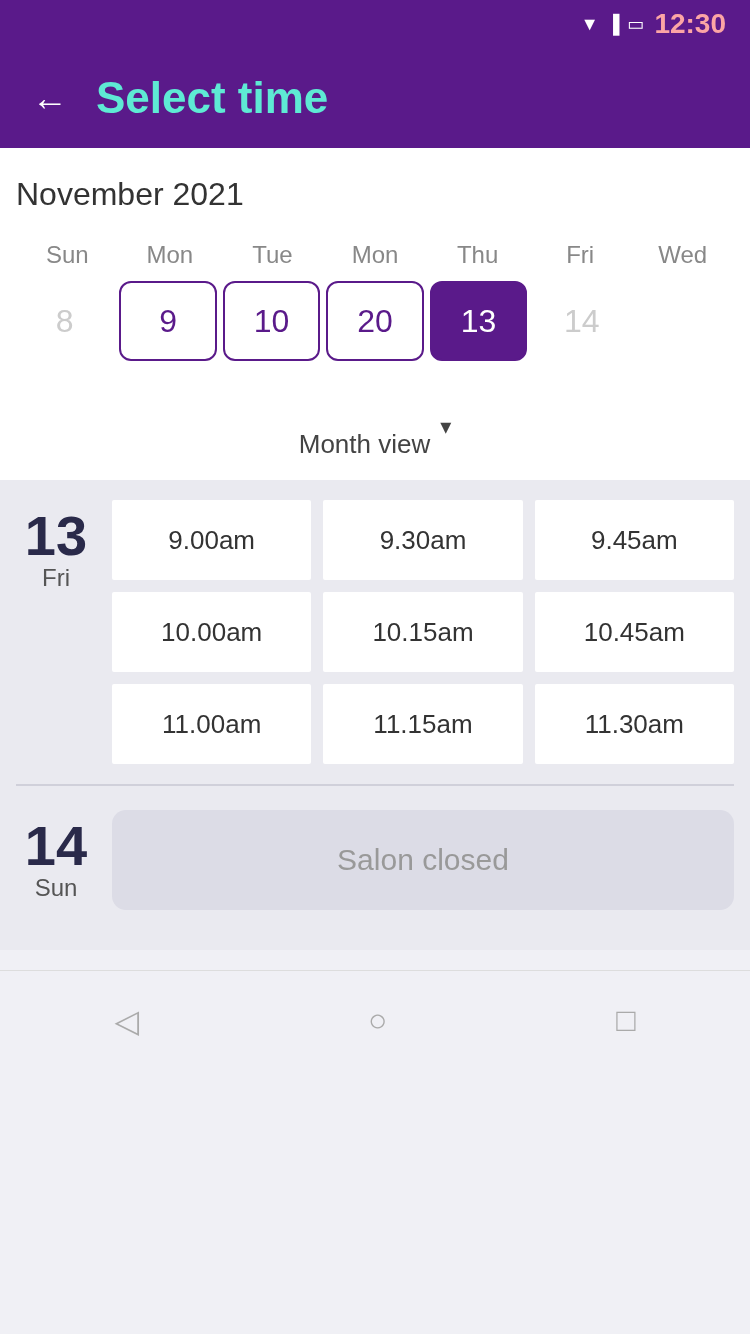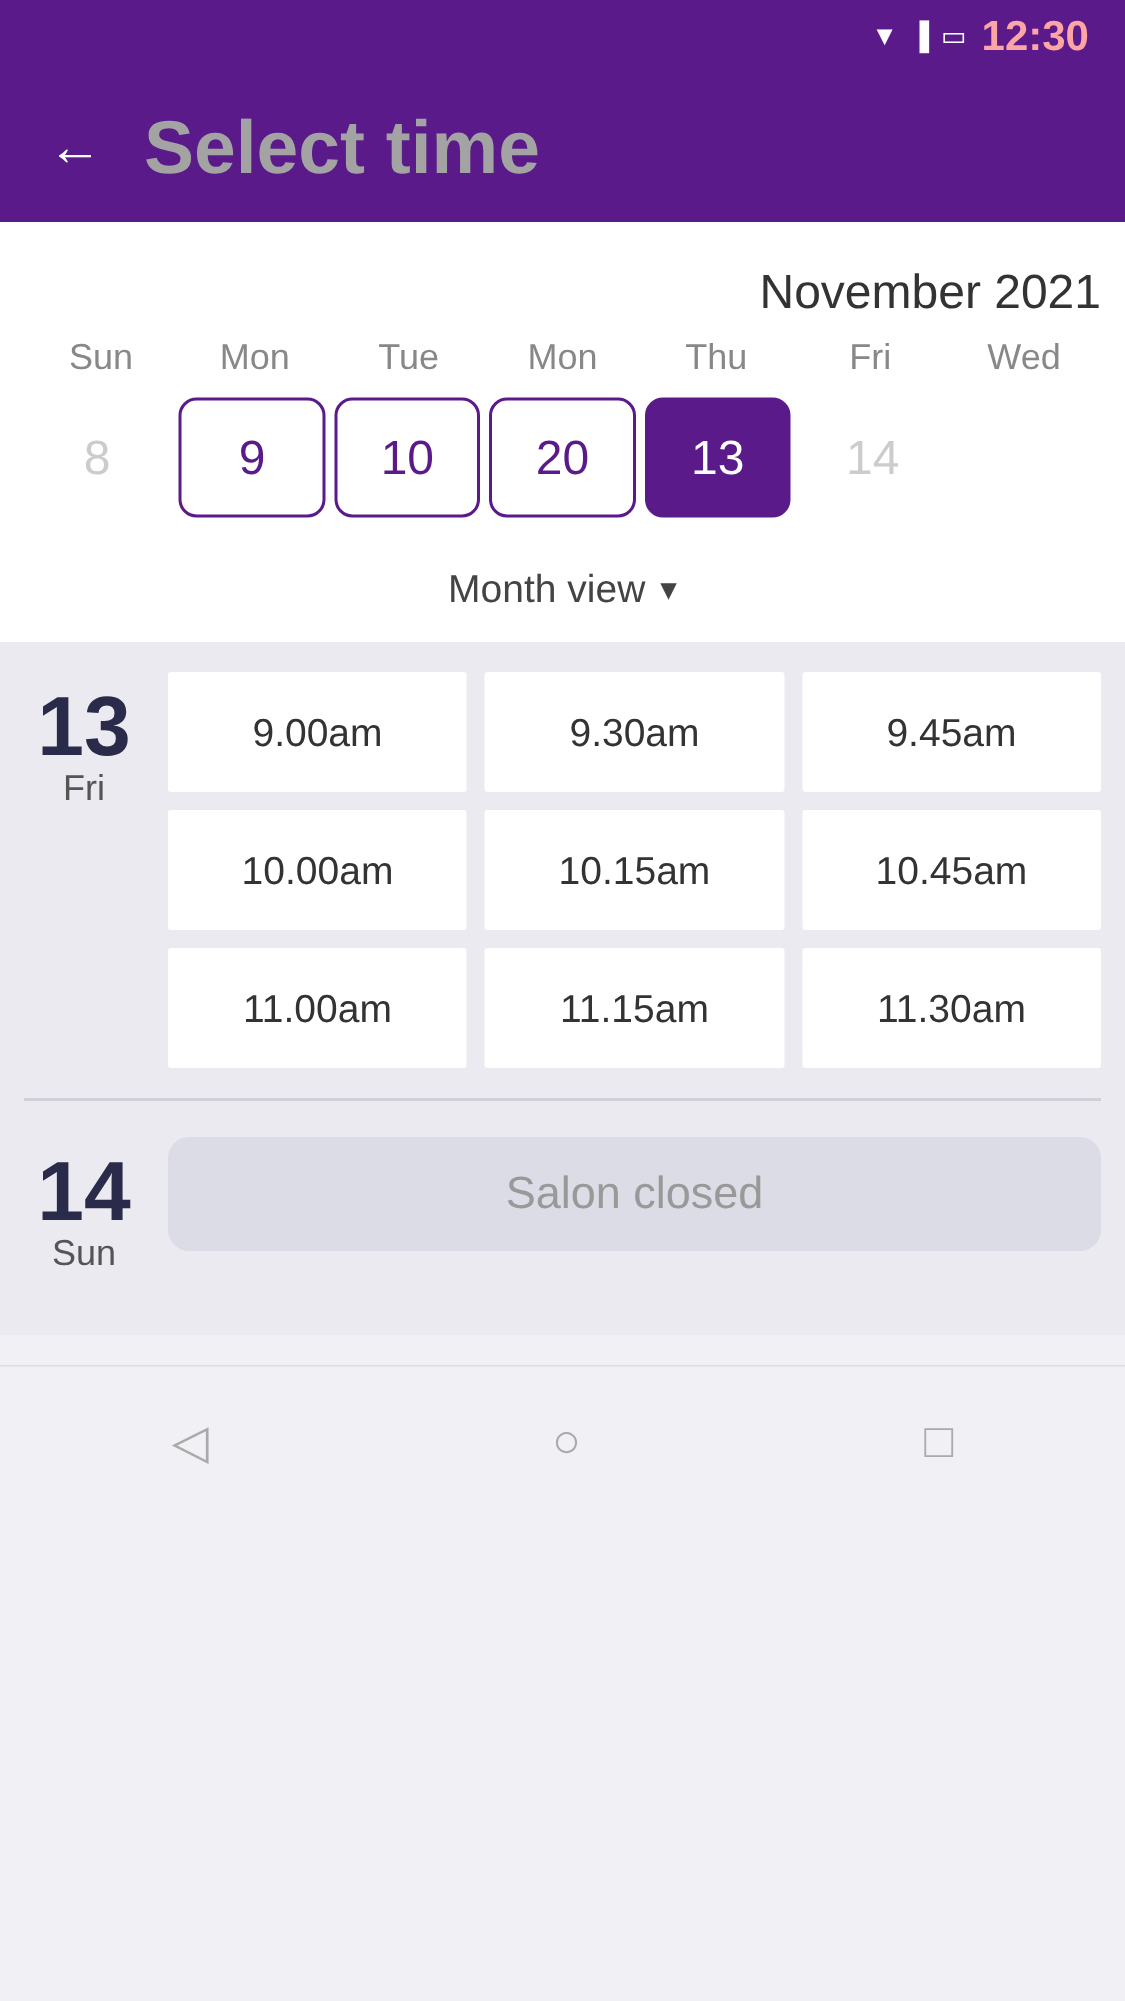--- a/index.html
+++ b/index.html
@@ -46,36 +46,36 @@
       padding: 0 32px;
       gap: 28px;
     }
     .back-btn {
       color: white;
       font-size: 36px;
       cursor: pointer;
       font-weight: 300;
     }
     .header-title {
-      color: #a3a3a3;
-      font-size: 50px;
+      color: #5eead4;
+      font-size: 44px;
       font-weight: 700;
     }
 
     
     .calendar-section {
       background: white;
       padding: 28px 16px 0;
     }
     .month-title {
-      text-align: right;
+      text-align: left;
       font-size: 32px;
       color: #333;
       font-weight: 400;
-      margin-bottom: 12px;
+      margin-bottom: 28px;
     }
     .weekday-row {
       display: grid;
       grid-template-columns: repeat(7, 1fr);
       text-align: center;
       margin-bottom: 12px;
     }
     .weekday-label {
       font-size: 24px;
       color: #888;
@@ -118,20 +118,21 @@
       display: flex;
       align-items: center;
       justify-content: center;
       gap: 10px;
       padding: 16px 0 20px;
       cursor: pointer;
     }
     .month-view-label {
       font-size: 26px;
       color: #444;
+      margin-top: 36px;
     }
     .chevron-down {
       font-size: 22px;
       color: #444;
     }
 
     
     .slots-section {
       background: #eaeaf0;
       padding: 20px 16px;
@@ -183,21 +184,21 @@
       height: 2px;
       background: #d0d0da;
       margin: 10px 0 24px;
     }
 
     
     .salon-closed-block {
       flex: 1;
       background: #dcdce6;
       border-radius: 14px;
-      height: 76px;
+      height: 100px;
       display: flex;
       align-items: center;
       justify-content: center;
       font-size: 30px;
       color: #999;
     }
 
     
     .bottom-nav {
       background: #f0f0f5;

